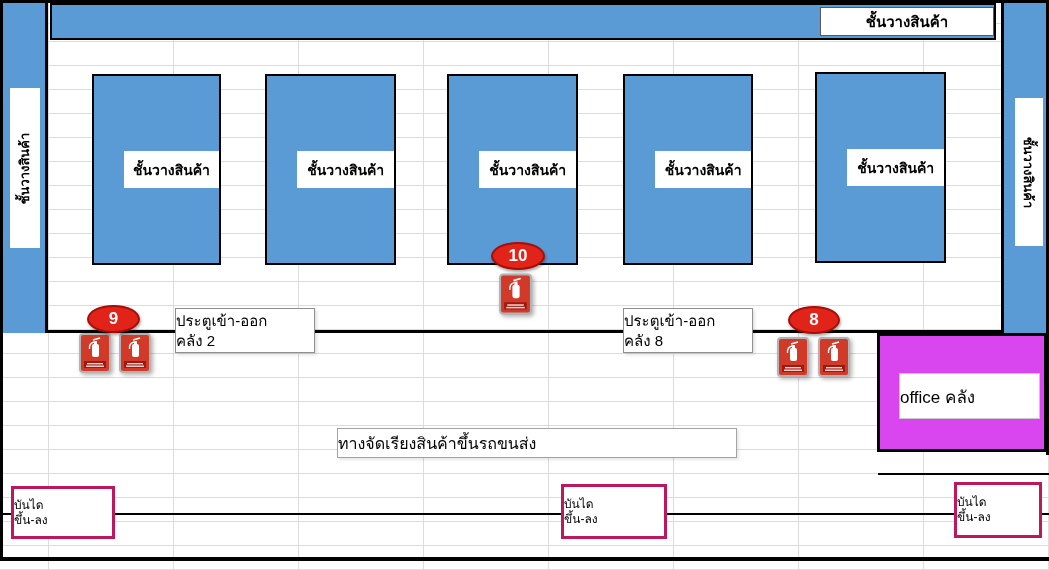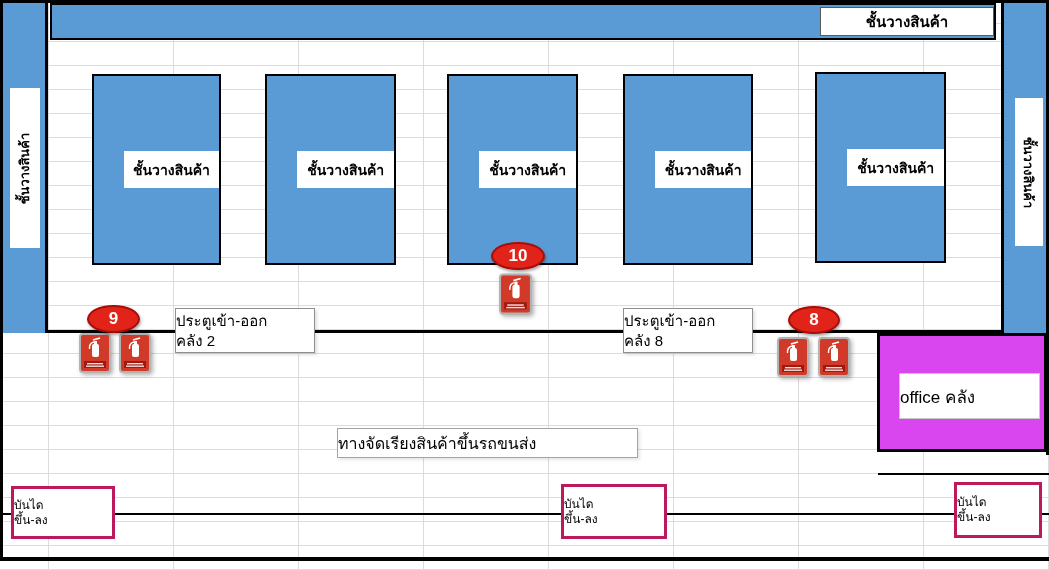--- a/index.html
+++ b/index.html
@@ -168,21 +168,21 @@
       <rect x="5" y="28" width="22" height="7" fill="#9e1a10"></rect>
       <rect x="8" y="30" width="16" height="1.4" fill="#fff" opacity="0.85"></rect>
       <rect x="7" y="32.5" width="18" height="1.4" fill="#fff" opacity="0.85"></rect>
     </svg>
   </div>
 
   <div class="office-outer" style="left:877px;top:333px;width:170px;height:119px;">
     <div class="box office-label" style="left:19px;top:37px;width:141px;height:46px;">office คลัง</div>
   </div>
 
-  <div class="box lane" style="left:337px;top:428px;width:301px;height:30px;">ทางจัดเรียงสินค้าขึ้นรถขนส่ง</div>
+  <div class="box lane" style="left:337px;top:428px;width:400px;height:30px;">ทางจัดเรียงสินค้าขึ้นรถขนส่ง</div>
 
   <div class="box stairs" style="left:11px;top:486px;width:104px;height:53px;">
     <span>บันได</span>
     <span>ขึ้น-ลง</span>
   </div>
   <div class="box stairs" style="left:561px;top:484px;width:106px;height:55px;">
     <span>บันได</span>
     <span>ขึ้น-ลง</span>
   </div>
   <div class="box stairs" style="left:954px;top:482px;width:88px;height:56px;">

